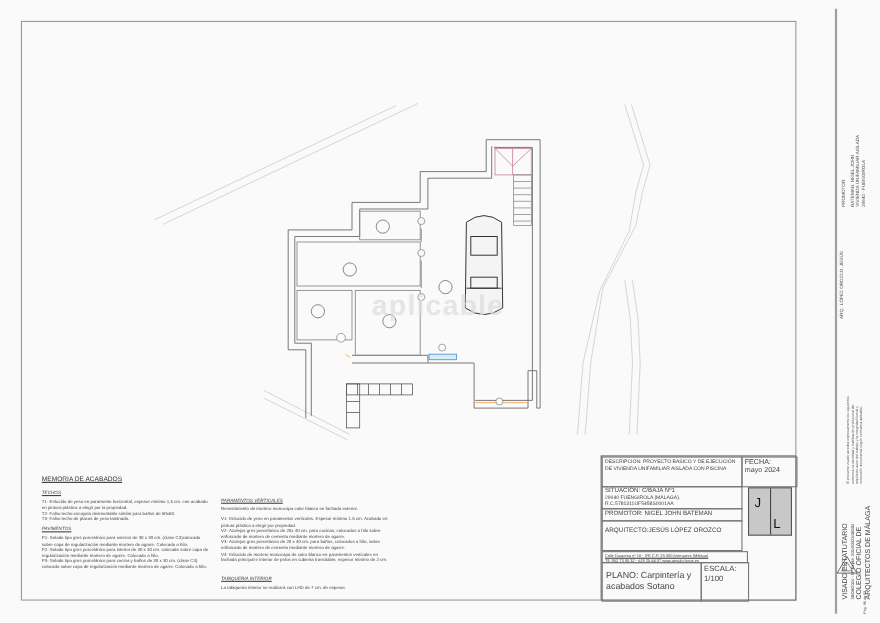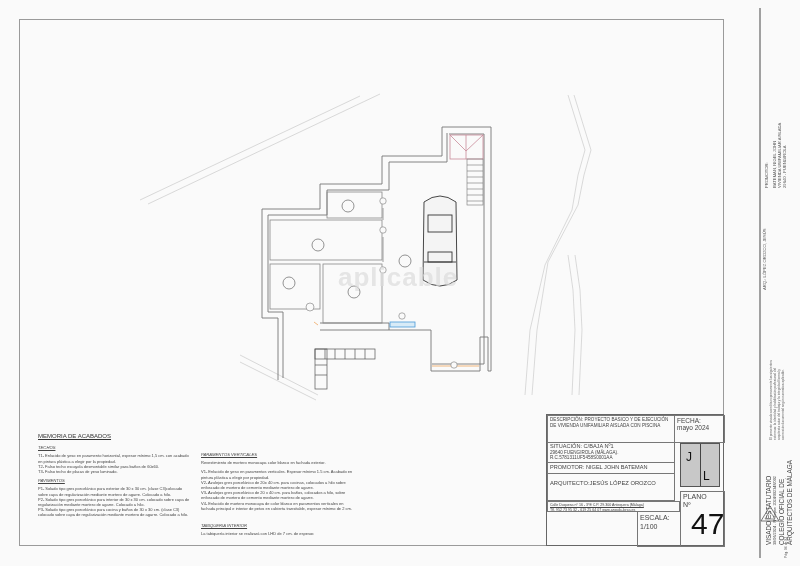--- a/index.html
+++ b/index.html
@@ -164,27 +164,26 @@
   </div>
   <div class="logo" style="left:133px; top:28px; width:40px; height:44px;">
     <span style="position:absolute; left:5px; top:6px; font-size:12px; color:#111;">J</span>
     <span style="position:absolute; left:22px; top:25px; font-size:12px; color:#111;">L</span>
     <div style="position:absolute; left:19px; top:0; width:1px; height:100%; background:#444;"></div>
   </div>
   <div class="cell" style="left:0; top:86px; width:133px; height:11px; font-size:3.6px; line-height:4.5px; text-decoration:underline;">
     <div>Calle Duquesa nº 16 - 3ºE     C.P. 29.300     Antequera (Málaga)</div>
     <div>Tfl. 952 73 95 32 - 619 25 64 07 www.angulo-lorca.es</div>
   </div>
+  <div class="cell" style="left:0; top:96px; width:91px; height:36px; font-size:8px; line-height:10px; padding:6px 3px;">
+    <span>PLANO: Carpintería  y acabados Sotano</span>
+  </div>
   <div class="cell" style="left:90px; top:96px; width:44px; height:36px; font-size:7px; line-height:9px;">
     <div>ESCALA:</div>
     <div>1/100</div>
-  </div>
-  <div class="cell" style="left:133px; top:76px; width:45px; height:56px;">
-    <div style="font-size:7px; width:20px; line-height:8px;">PLANO Nº</div>
-    <div style="position:absolute; left:10px; top:15px; font-size:30px; color:#111;">47</div>
   </div>
 </div>
 
 <div class="vtext" style="left:764px; top:188px; font-size:4.2px; line-height:5px;">
   <div>PROMOTOR:</div>
 </div>
 <div class="vtext" style="left:772px; top:188px; font-size:4.2px; line-height:5px;">
   <div>BATEMAN, NIGEL JOHN</div>
   <div>VIVIENDA UNIFAMILIAR AISLADA</div>
   <div>29640 - FUENGIROLA</div>

